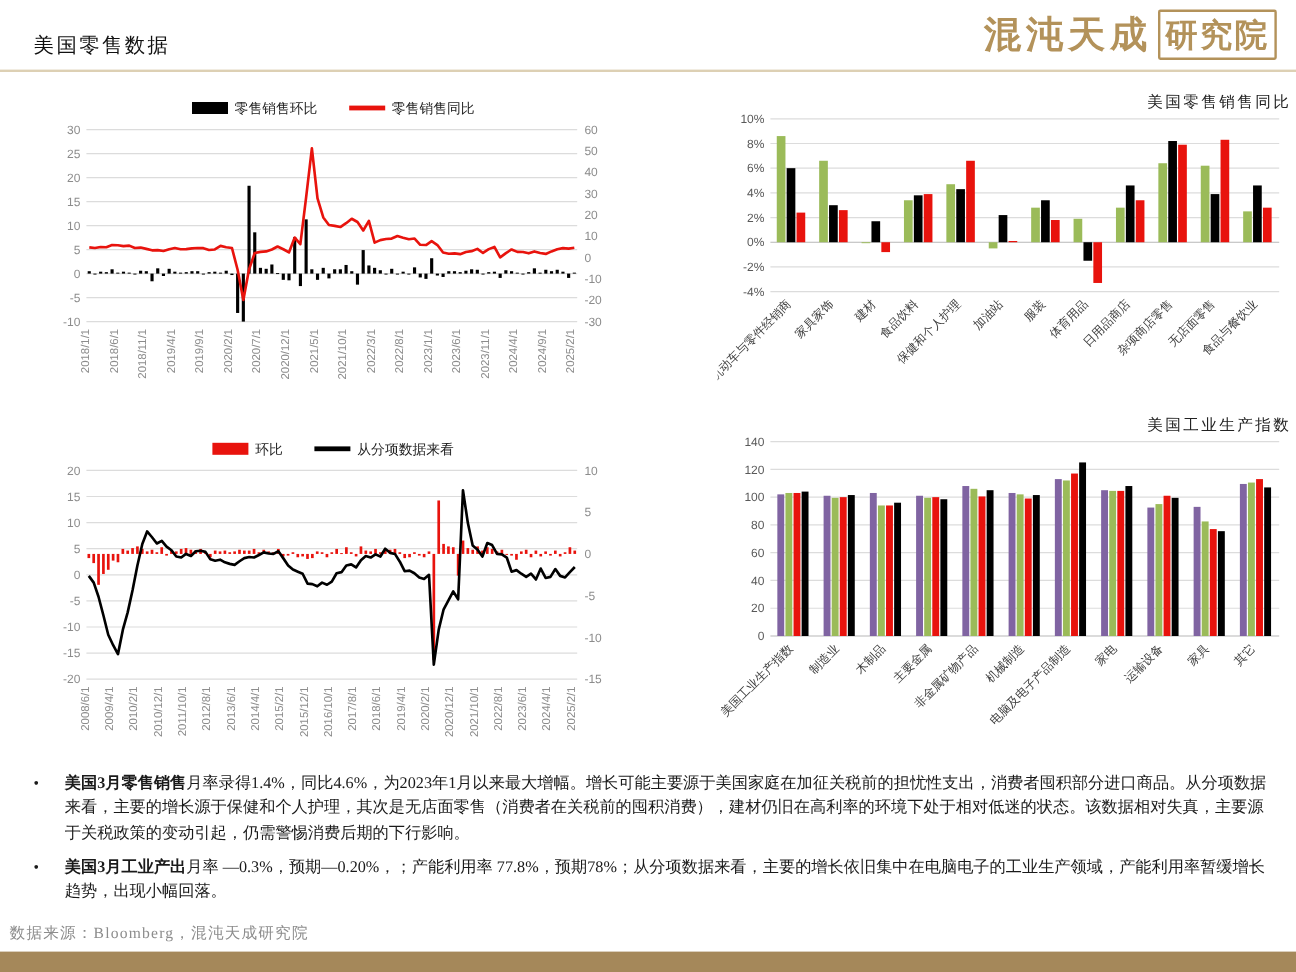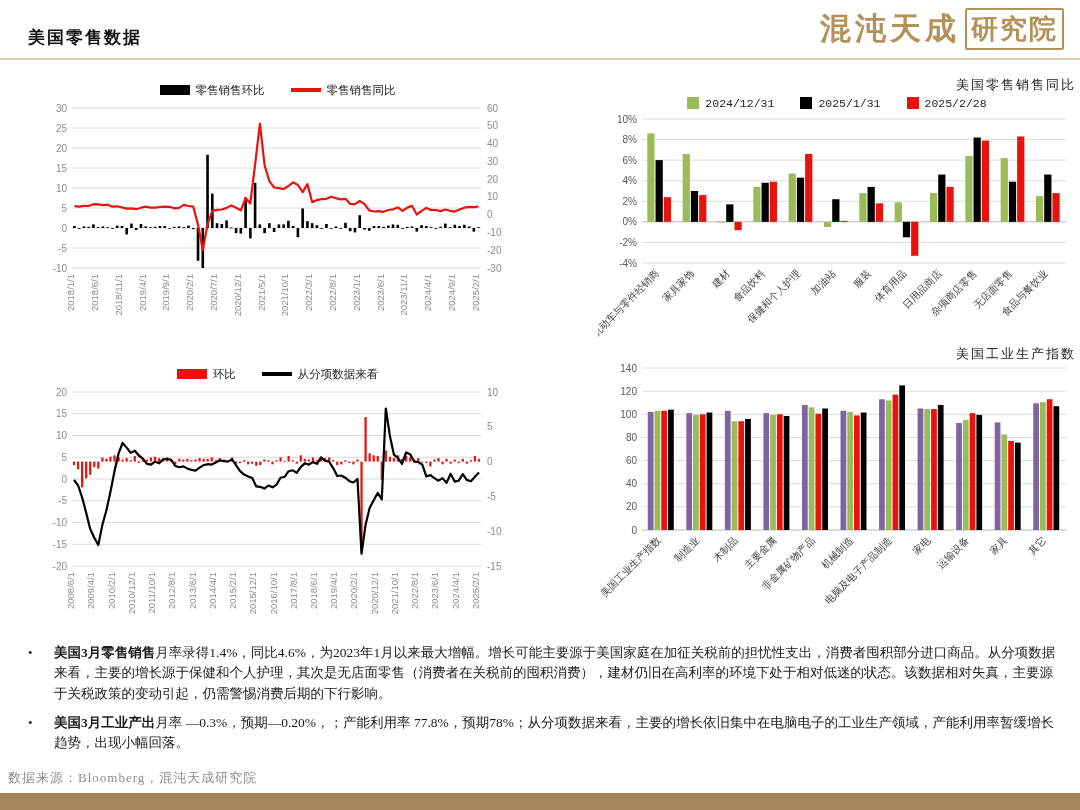--- a/index.html
+++ b/index.html
@@ -1,41 +1,41 @@
 <!DOCTYPE html>
 <html><head>
 <meta charset="utf-8">
 <style>
   html,body{margin:0;padding:0;}
   body{
     width:1080px;height:810px;position:relative;background:#ffffff;
     font-family:"Liberation Sans", sans-serif;overflow:hidden;color:#1a1a1a;
   }
   .header-title{
-    position:absolute;left:28px;top:26px;font-size:17px;font-weight:bold;
+    position:absolute;left:28px;top:26px;font-size:17px;font-weight:normal;
     letter-spacing:2px;color:#111;font-family:"Liberation Serif", serif;
   }
   .header-rule{position:absolute;left:0;top:58px;width:1080px;height:2px;background:#ddd0b4;}
   .logo{
     position:absolute;right:16px;top:8px;display:flex;align-items:center;
     color:#b3925a;font-family:"Liberation Serif", serif;font-weight:bold;
   }
   .logo-main{font-size:31px;letter-spacing:4px;}
   .logo-box{
     font-size:27px;border:2px solid #b3925a;border-radius:2px;
     padding:1px 4px;margin-left:5px;letter-spacing:2px;
   }
   .chart-card{position:absolute;}
   .chart-title{
     text-align:right;font-size:13px;font-weight:normal;color:#222;
     font-family:"Liberation Serif", serif;letter-spacing:2px;height:17px;
   }
   .legend{
     display:flex;justify-content:center;align-items:center;gap:26px;height:20px;
-    font-size:11.5px;color:#222;font-family:Liberation Mono, monospace;
+    font-size:11.5px;color:#222;font-family:Liberation Serif, serif;
   }
   .legend-item{display:flex;align-items:center;gap:6px;}
   .swatch-rect{display:inline-block;width:30px;height:10px;}
   .swatch-sq{display:inline-block;width:12px;height:12px;}
   .swatch-line{display:inline-block;width:30px;height:4px;}
   .bullets{position:absolute;left:28px;top:643px;width:1036px;}
   .bullet{display:flex;margin-bottom:9px;font-size:13.5px;line-height:1.5;
     font-family:"Liberation Serif", serif;}
   .bullet .dot{width:26px;flex:0 0 26px;font-size:13px;}
   .bullet .lead{font-weight:bold;}
@@ -199,34 +199,20 @@
       <text transform="translate(353.50581395348837,174) rotate(-90)" text-anchor="end" font-size="9.5" fill="#8c8c8c">2023/6/1</text>
       <text transform="translate(377.2848837209302,174) rotate(-90)" text-anchor="end" font-size="9.5" fill="#8c8c8c">2023/11/1</text>
       <text transform="translate(401.0639534883721,174) rotate(-90)" text-anchor="end" font-size="9.5" fill="#8c8c8c">2024/4/1</text>
       <text transform="translate(424.84302325581393,174) rotate(-90)" text-anchor="end" font-size="9.5" fill="#8c8c8c">2024/9/1</text>
       <text transform="translate(448.6220930232558,174) rotate(-90)" text-anchor="end" font-size="9.5" fill="#8c8c8c">2025/2/1</text>
     </svg>
 </div>
 
 <div class="chart-card" style="left:598px;top:76px;width:478px;height:278px;">
   <div class="chart-title">美国零售销售同比</div>
-  <div class="legend">
-    <span class="legend-item">
-      <span class="swatch-sq" style="background-color: rgb(155, 187, 89);"></span>
-      <span>2024/12/31</span>
-    </span>
-    <span class="legend-item">
-      <span class="swatch-sq" style="background-color: rgb(0, 0, 0);"></span>
-      <span>2025/1/31</span>
-    </span>
-    <span class="legend-item">
-      <span class="swatch-sq" style="background-color: rgb(232, 19, 13);"></span>
-      <span>2025/2/28</span>
-    </span>
-  </div>
   <svg width="478" height="238">
       <line x1="44" y1="6" x2="468" y2="6" stroke="#dcdcdc" stroke-width="1"></line>
       <text x="39" y="9.5" text-anchor="end" font-size="10" fill="#595959">10%</text>
       <line x1="44" y1="26.57142857142857" x2="468" y2="26.57142857142857" stroke="#dcdcdc" stroke-width="1"></line>
       <text x="39" y="30.07142857142857" text-anchor="end" font-size="10" fill="#595959">8%</text>
       <line x1="44" y1="47.14285714285714" x2="468" y2="47.14285714285714" stroke="#dcdcdc" stroke-width="1"></line>
       <text x="39" y="50.64285714285714" text-anchor="end" font-size="10" fill="#595959">6%</text>
       <line x1="44" y1="67.71428571428571" x2="468" y2="67.71428571428571" stroke="#dcdcdc" stroke-width="1"></line>
       <text x="39" y="71.21428571428571" text-anchor="end" font-size="10" fill="#595959">4%</text>
       <line x1="44" y1="88.28571428571428" x2="468" y2="88.28571428571428" stroke="#dcdcdc" stroke-width="1"></line>

